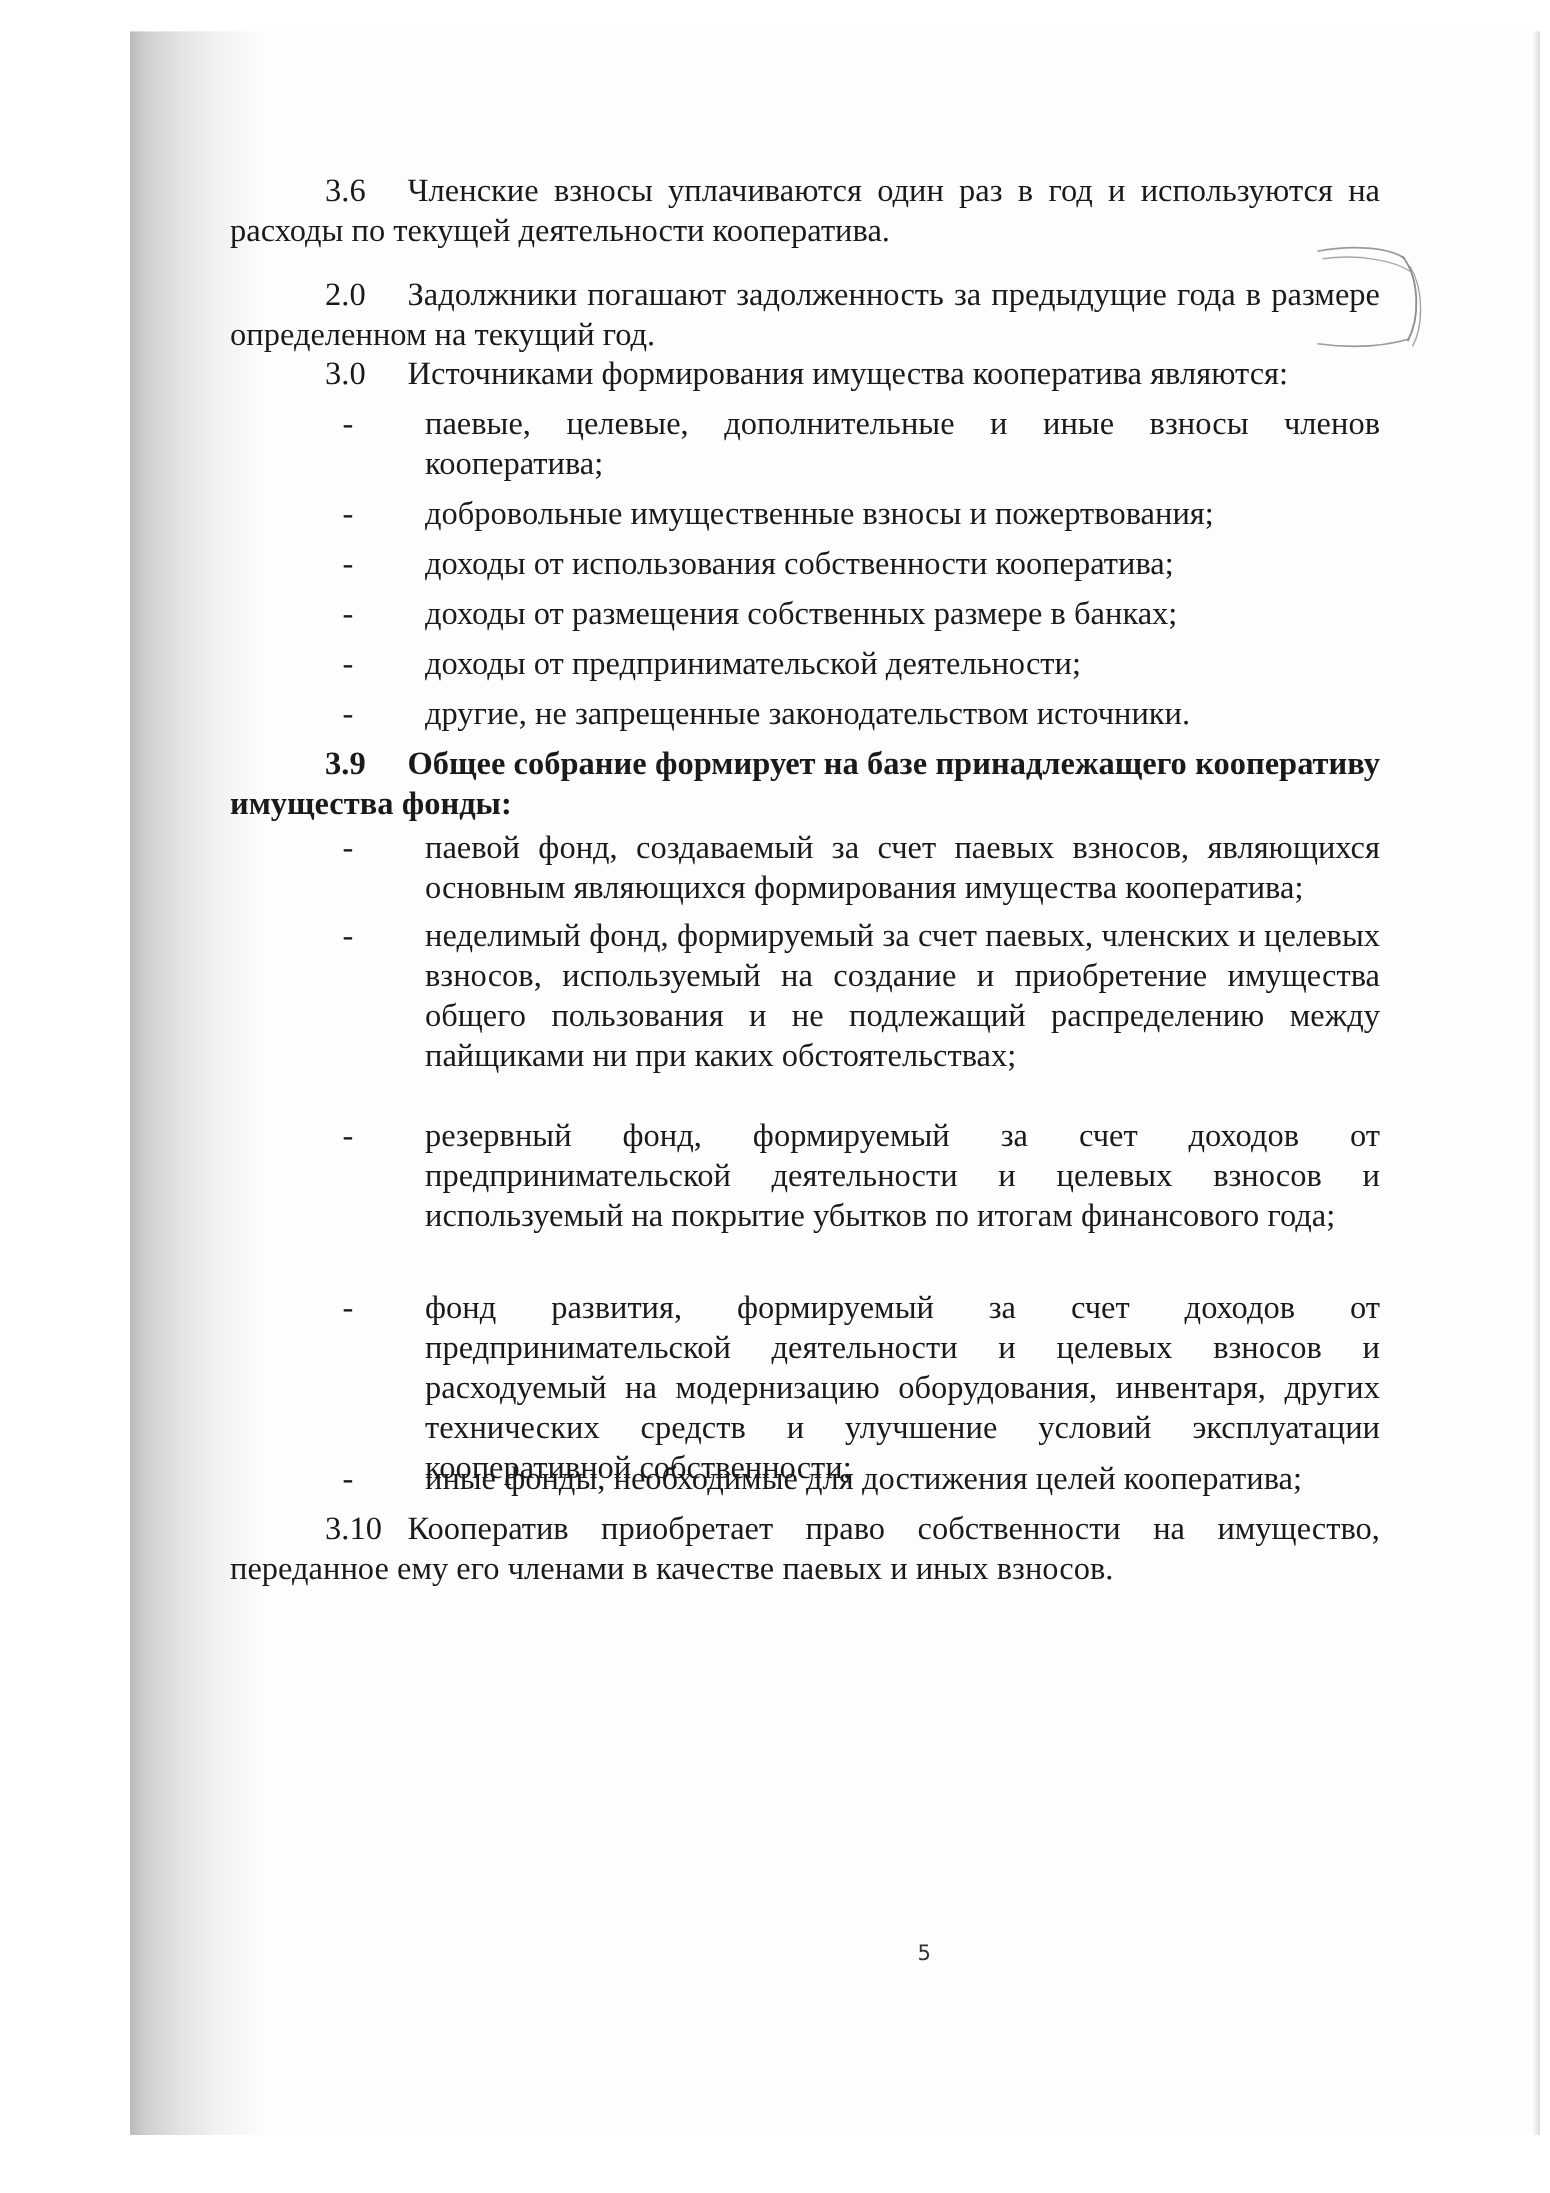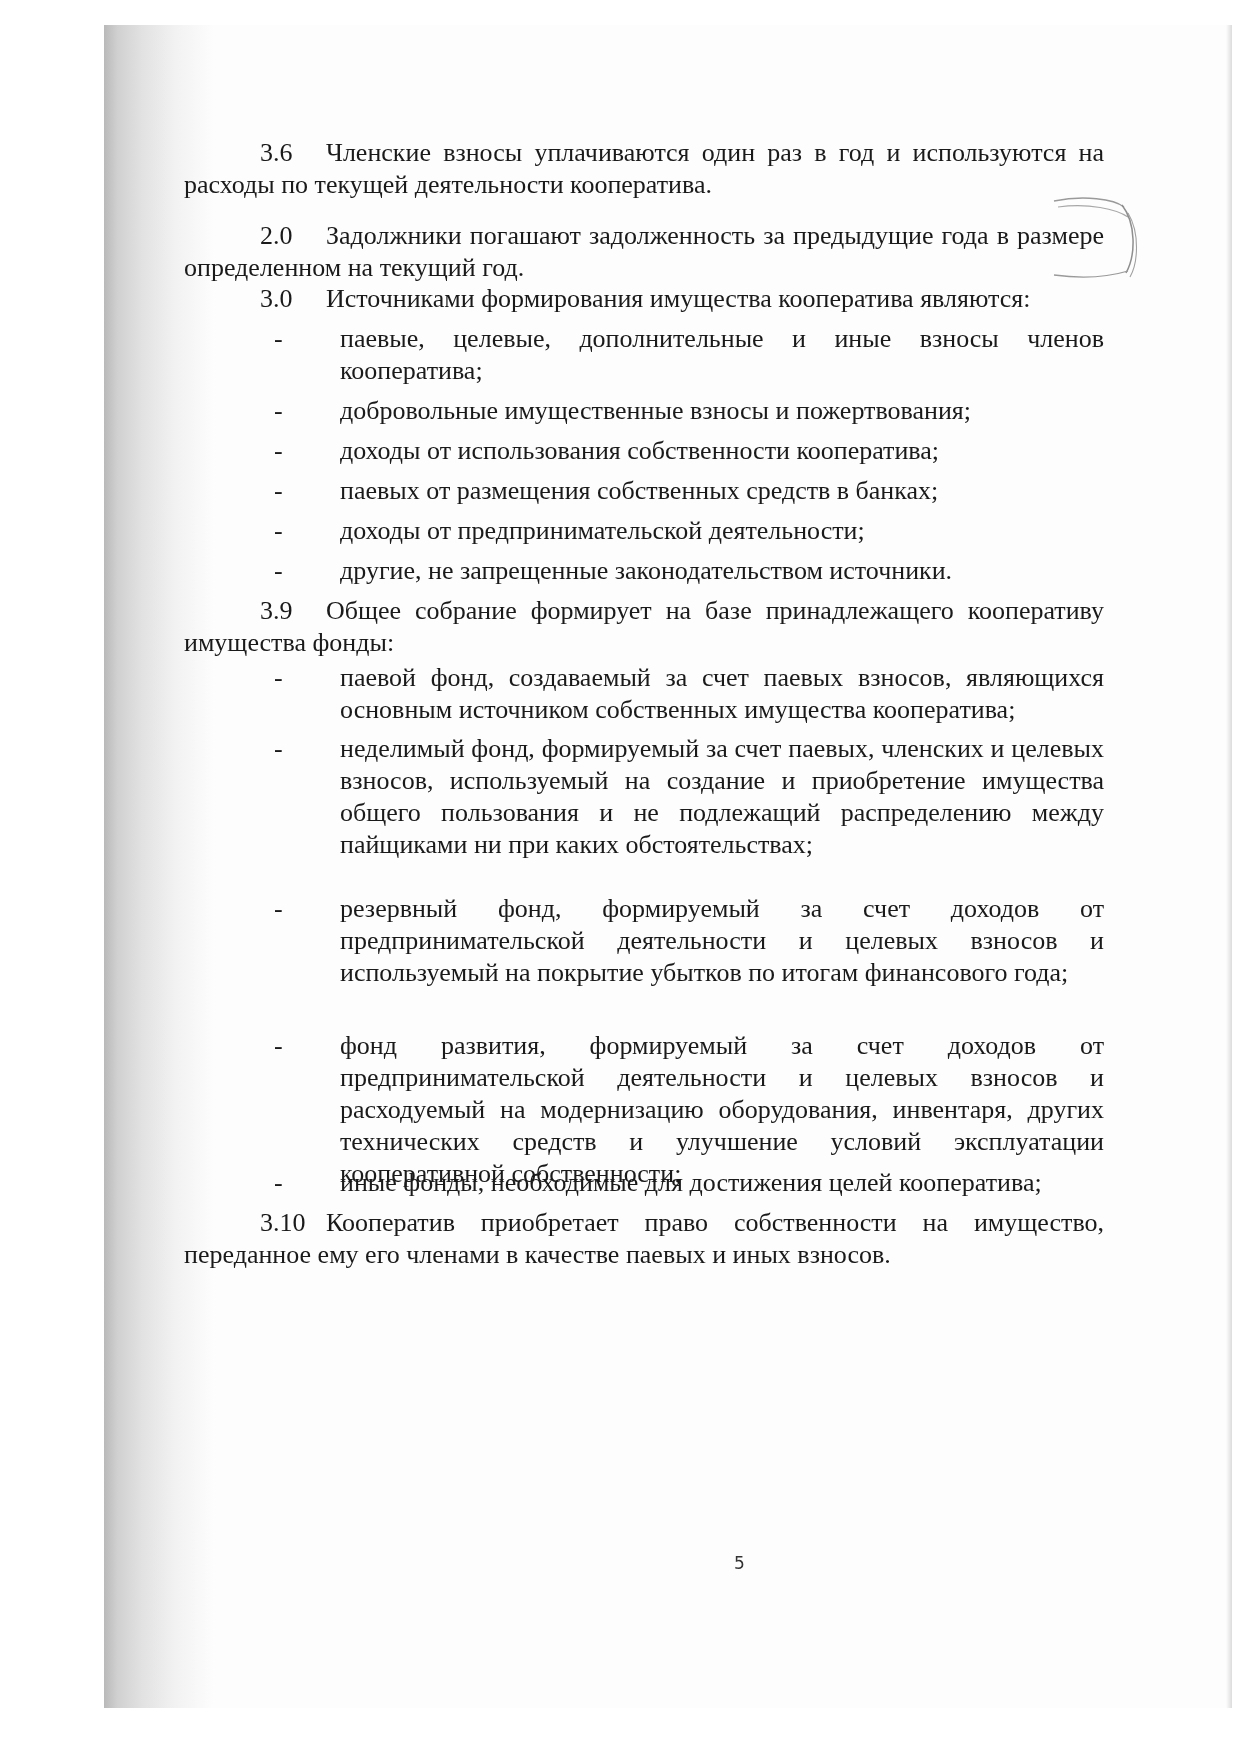--- a/index.html
+++ b/index.html
@@ -122,38 +122,38 @@
     <div class="bullet" style="top:370px;">
       <span class="dash">-</span>
       <span class="btext">добровольные имущественные взносы и пожертвования;</span>
     </div>
     <div class="bullet" style="top:410px;">
       <span class="dash">-</span>
       <span class="btext">доходы от использования собственности кооператива;</span>
     </div>
     <div class="bullet" style="top:450px;">
       <span class="dash">-</span>
-      <span class="btext">паевых от размещения собственных средств в банках;</span>
+      <span class="btext">доходы от размещения собственных размере в банках;</span>
     </div>
     <div class="bullet" style="top:490px;">
       <span class="dash">-</span>
       <span class="btext">доходы от предпринимательской деятельности;</span>
     </div>
     <div class="bullet" style="top:530px;">
       <span class="dash">-</span>
       <span class="btext">другие, не запрещенные законодательством источники.</span>
     </div>
 
-    <p class="para" style="top:570px;">
+    <p class="para" style="top:570px;font-weight:bold;">
       <span class="num">3.9</span><span>Общее собрание формирует на базе принадлежащего кооперативу имущества фонды:</span>
     </p>
 
     <div class="bullet" style="top:637px;">
       <span class="dash">-</span>
-      <span class="btext">паевой фонд, создаваемый за счет паевых взносов, являющихся основным источником собственных имущества кооператива;</span>
+      <span class="btext">паевой фонд, создаваемый за счет паевых взносов, являющихся основным являющихся формирования имущества кооператива;</span>
     </div>
     <div class="bullet" style="top:708px;">
       <span class="dash">-</span>
       <span class="btext">неделимый фонд, формируемый за счет паевых, членских и целевых взносов, используемый на создание и приобретение имущества общего пользования и не подлежащий распределению между пайщиками ни при каких обстоятельствах;</span>
     </div>
     <div class="bullet" style="top:868px;">
       <span class="dash">-</span>
       <span class="btext">резервный фонд, формируемый за счет доходов от предпринимательской деятельности и целевых взносов и используемый на покрытие убытков по итогам финансового года;</span>
     </div>
     <div class="bullet" style="top:1005px;">

